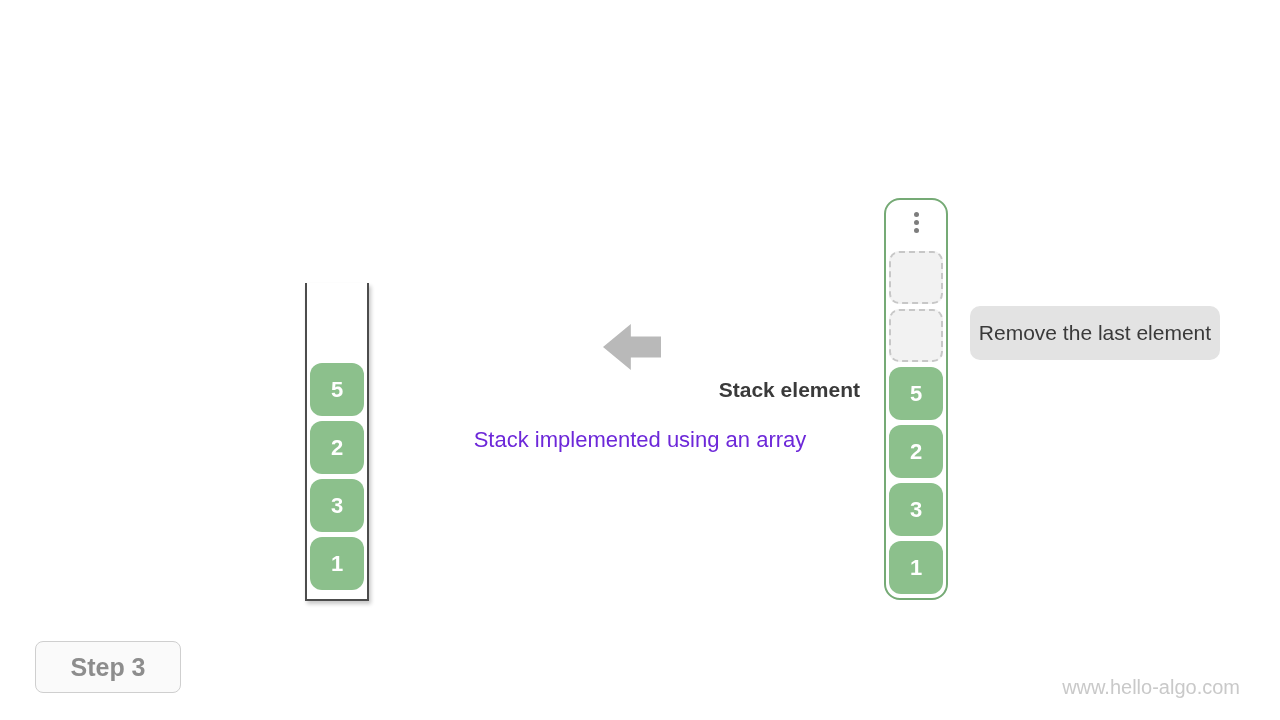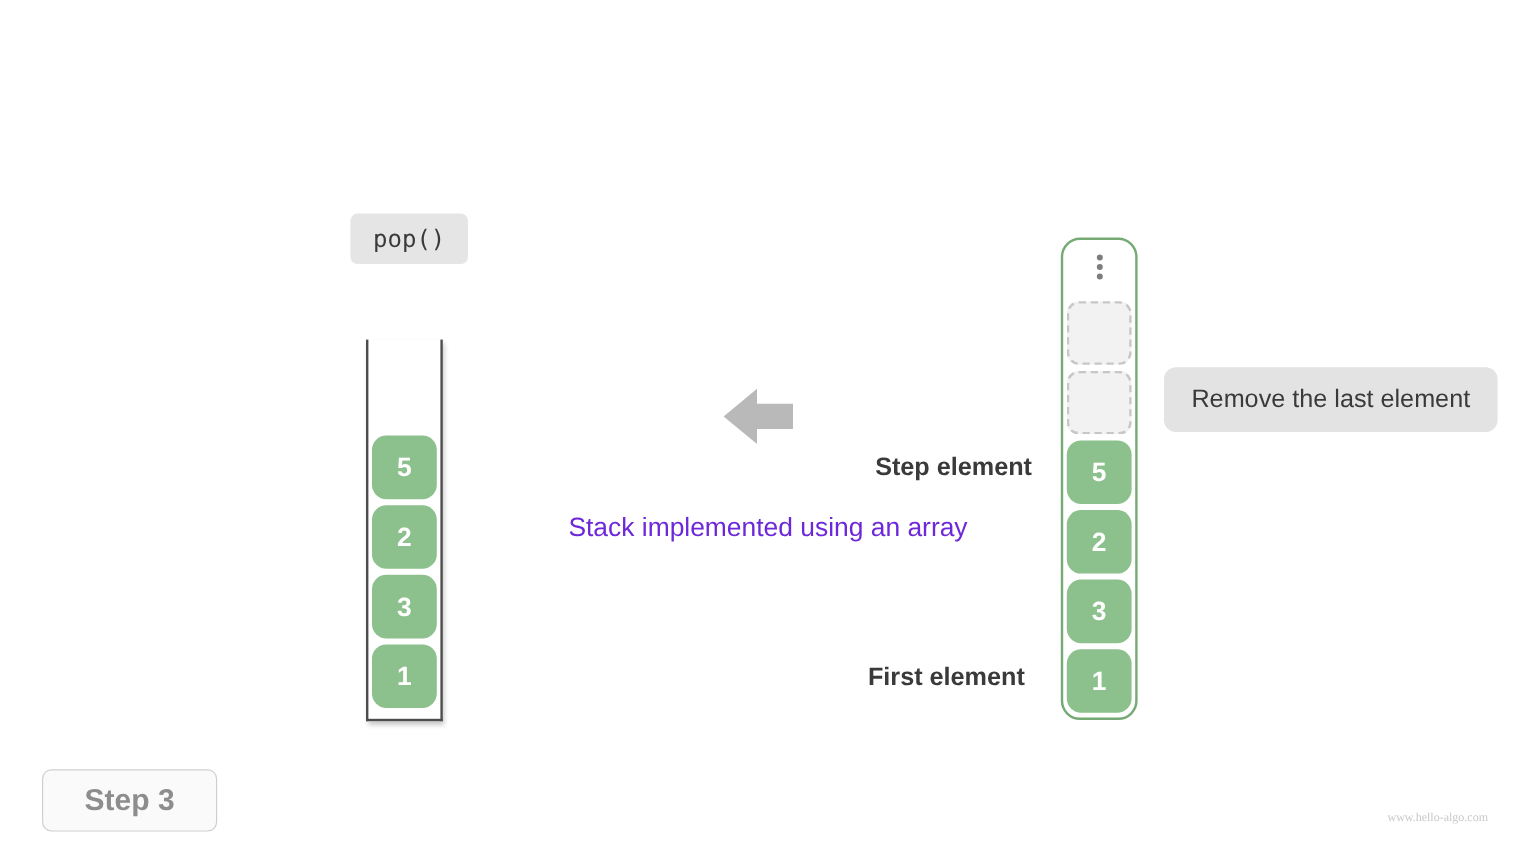--- a/index.html
+++ b/index.html
@@ -119,21 +119,21 @@
     width: 240px;
     text-align: right;
     font-size: 21px; font-weight: bold;
     color: #3a3a3a;
   }
 
   
   .action-label {
     position: absolute;
     left: 970px; top: 306px;
-    width: 278px; height: 54px;
+    width: 250px; height: 54px;
     background: #e3e3e3;
     border-radius: 10px;
     color: #3a3a3a;
     font-size: 21px;
     display: flex; align-items: center; justify-content: center;
   }
 
   
   .step-badge {
     position: absolute;
@@ -146,44 +146,42 @@
     font-family: Liberation Sans, sans-serif;
     font-size: 25px; font-weight: bold;
     display: flex; align-items: center; justify-content: center;
     box-sizing: border-box;
   }
 
   
   .watermark {
     position: absolute;
     right: 40px; top: 676px;
-    font-family: Liberation Serif, serif;
-    font-size: 10px;
+    font-family: Liberation Sans, sans-serif;
+    font-size: 20px;
     color: #c9c9c9;
   }
 </style>
 </head>
 <body>
 
 <div class="frame">
 
-  <div class="op-label">pop()</div>
 
   <div class="stack-container">
     <div class="cell">5</div>
     <div class="cell">2</div>
     <div class="cell">3</div>
     <div class="cell">1</div>
   </div>
 
   <div class="arrow-left"></div>
 
-  <div class="annot-last">Step element</div>
+  <div class="annot-last">Stack element</div>
   <div class="caption">Stack implemented using an array</div>
-  <div class="annot-first">First element</div>
 
   <div class="array-container">
     <div class="ellipsis">
       <span class="dot"></span>
       <span class="dot"></span>
       <span class="dot"></span>
     </div>
     <div class="empty-slot"></div>
     <div class="empty-slot"></div>
     <div class="cell">5</div>

